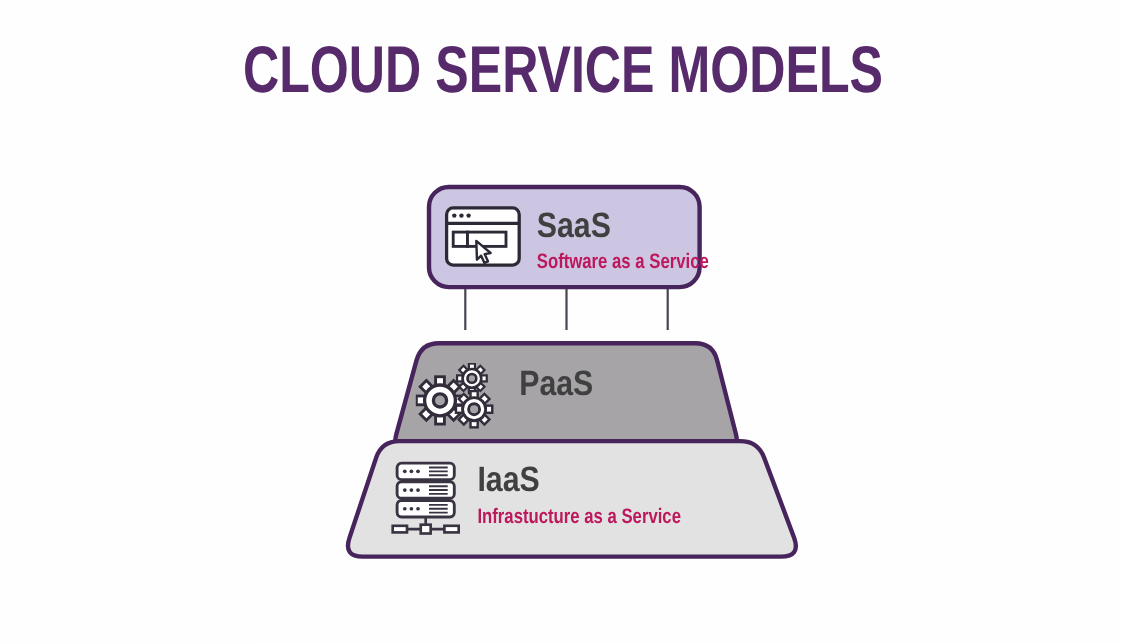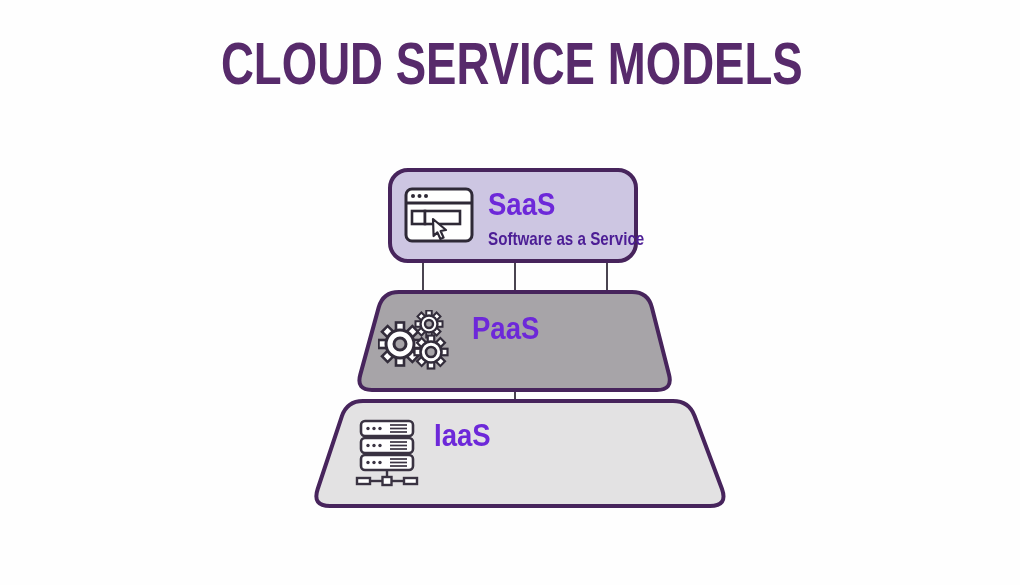--- a/index.html
+++ b/index.html
@@ -24,40 +24,40 @@
   .tier { position:absolute; z-index:1; }
 
   
   .tier.saas {
     left:388px; top:168px; width:250px; height:95px;
     background:#cdc6e2; border:4px solid #47245c; border-radius:20px;
     box-sizing:border-box;
   }
 
   
-  .tier.paas { left:348px; top:288px; width:333px; height:110px; }
+  .tier.paas { left:348px; top:308px; width:333px; height:110px; }
   .tier.iaas { left:308px; top:397px; width:428px; height:117px; }
   .shape { position:absolute; left:0; top:0; }
 
   .icon { position:absolute; }
   .saas .icon { left:12px; top:15px; }
   .paas .icon { left:30px; top:22px; }
   .iaas .icon { left:47px; top:22px; }
 
   .labels { position:absolute; }
   .saas .labels { left:96px; top:14px; }
   .paas .labels { left:124px; top:22px; }
   .iaas .labels { left:126px; top:20px; }
 
   .acr {
-    font-size:32px; font-weight:800; color:#6d28d9; line-height:36px;
+    font-size:32px; font-weight:800; color:#404040; line-height:36px;
     white-space:nowrap;
   }
   .sub {
-    font-size:19px; font-weight:700; color:#4c1d95; line-height:22px;
+    font-size:19px; font-weight:700; color:#be185d; line-height:22px;
     margin-top:6px; white-space:nowrap;
   }
   .squeezeL { display:inline-block; transform:scaleX(0.80); transform-origin:0 50%; }
   .acr .squeezeL { transform:scaleX(0.86); }
 </style>
 </head>
 <body>
 
 <div class="stage">
 
@@ -177,16 +177,17 @@
         <line x1="32" y1="51" x2="32" y2="58"></line>
         <line x1="15" y1="62" x2="27.5" y2="62"></line>
         <line x1="36.5" y1="62" x2="49" y2="62"></line>
         <rect x="27.5" y="58" width="9" height="8"></rect>
         <rect x="2" y="59" width="13" height="6"></rect>
         <rect x="49" y="59" width="13" height="6"></rect>
       </g>
     </svg>
     <div class="labels">
       <div class="acr"><span class="squeezeL">IaaS</span></div>
+      <div class="sub"><span class="squeezeL">Infrastucture as a Service</span></div>
     </div>
   </div>
 
 </div>
 
 </body></html>

